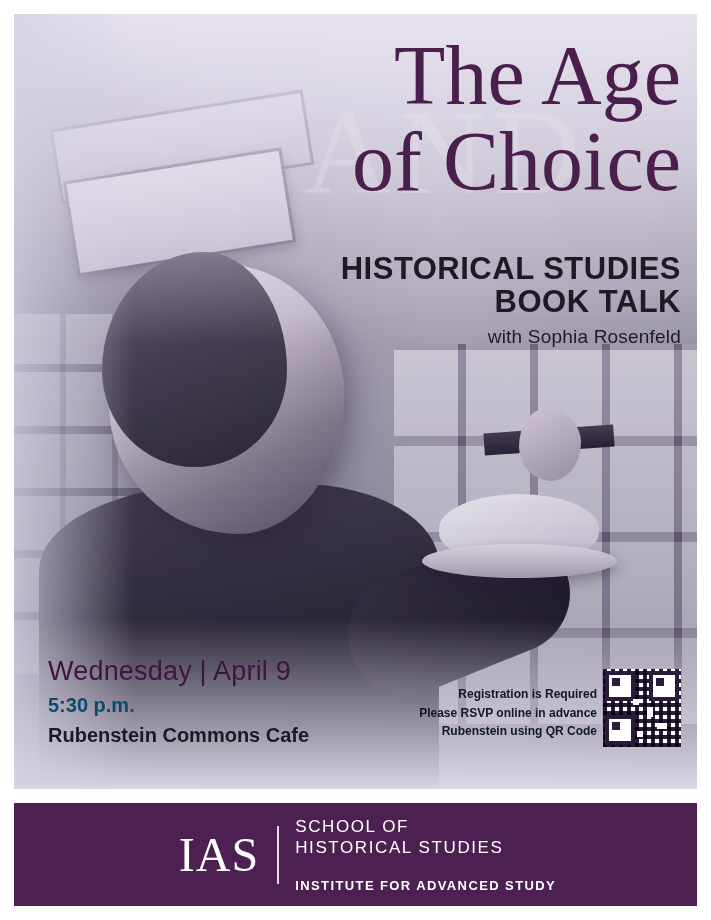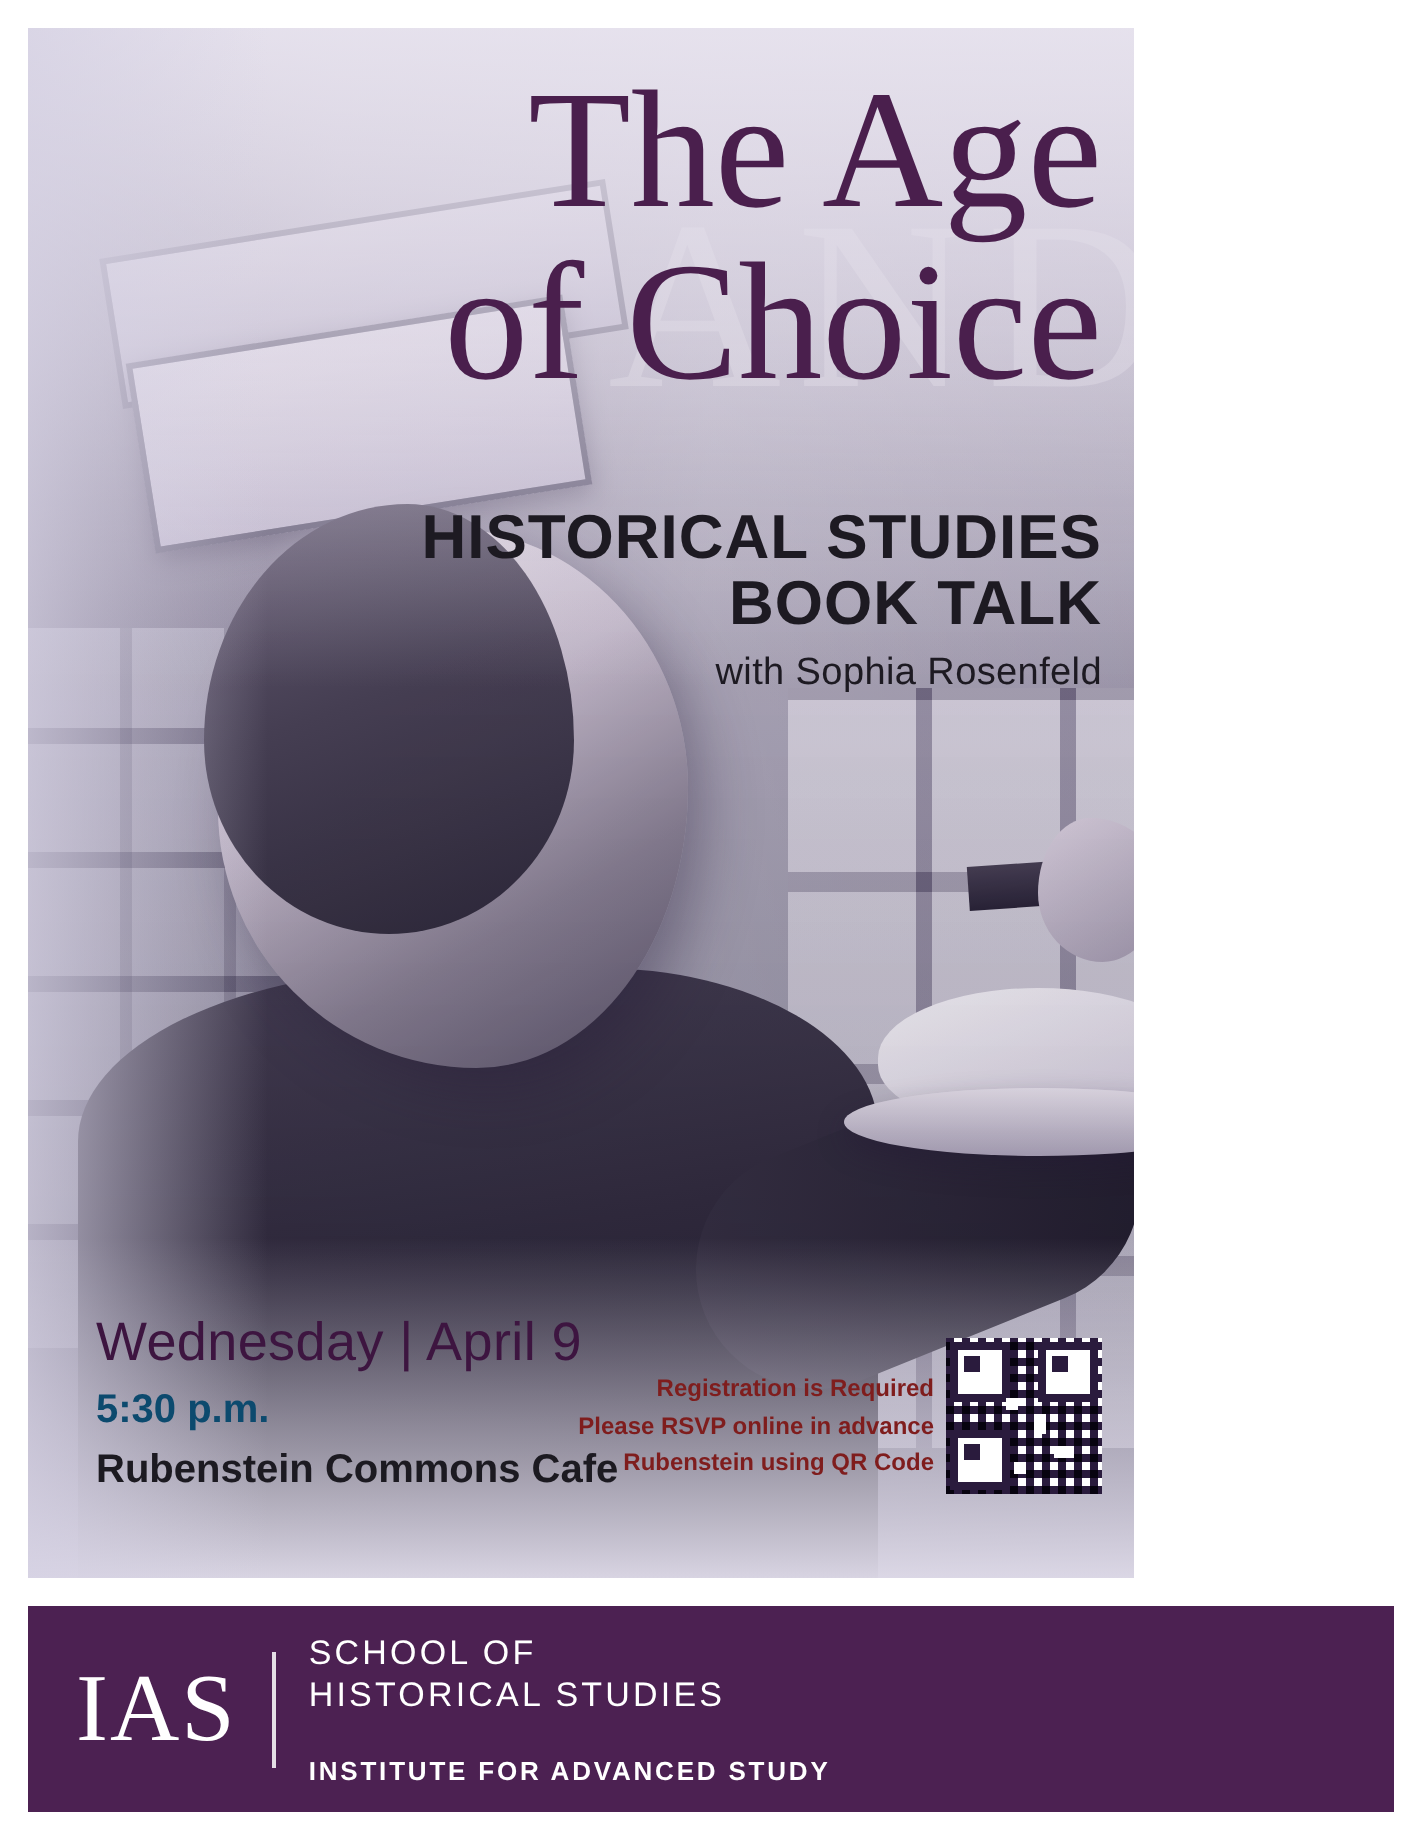--- a/index.html
+++ b/index.html
@@ -19,21 +19,21 @@
     width: 711px;
     height: 920px;
     background: #ffffff;
     box-sizing: border-box;
     padding: 14px 14px 0 14px;
   }
 
   
   #art {
     position: relative;
-    width: 553px;
+    width: 683px;
     height: 775px;
     overflow: hidden;
     background: #b9b4c6;
   }
 
   
   .photo-base {
     position: absolute;
     inset: 0;
     background:
@@ -247,21 +247,21 @@
     font-weight: bold;
     color: #1c1a21;
   }
 
   
   .reg {
     position: absolute;
     right: 100px;
     bottom: 48px;
     text-align: right;
-    color: #7f1d1d;
+    color: #0f172a;
     font-size: 12px;
     font-weight: bold;
     line-height: 1.55;
   }
   .reg .url {
     font-size: 11px;
     font-weight: bold;
   }
   .qr {
     position: absolute;
@@ -298,20 +298,21 @@
     position: absolute;
     left: 14px;
     right: 14px;
     bottom: 14px;
     height: 103px;
     background: #4c2152;
     display: flex;
     align-items: center;
     padding-left: 24px;
     box-sizing: border-box;
+    justify-content: center;
   }
   .ias-logo {
     font-family: "Liberation Serif", serif;
     color: #ffffff;
     font-size: 48px;
     letter-spacing: 1px;
     line-height: 1;
     padding-right: 18px;
   }
   .logo-divider {

